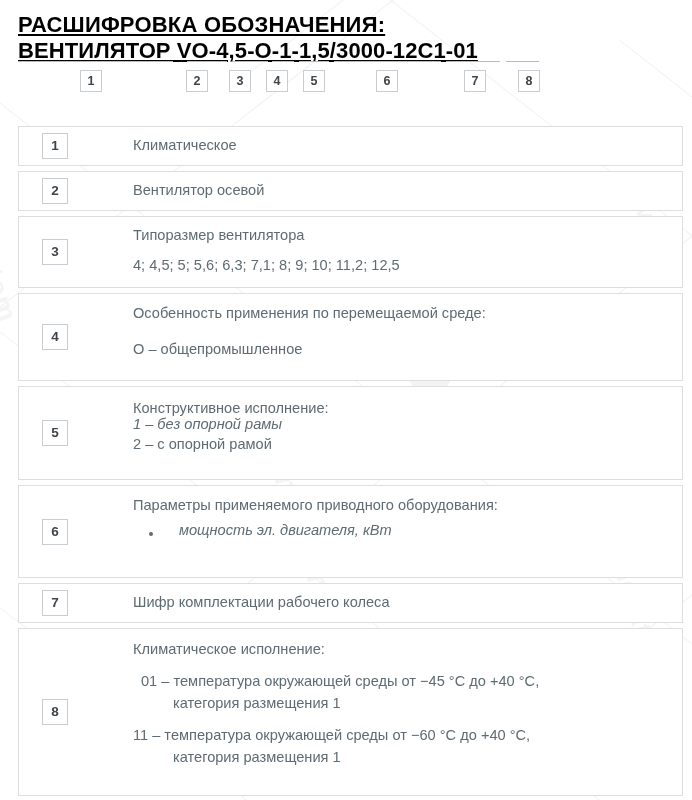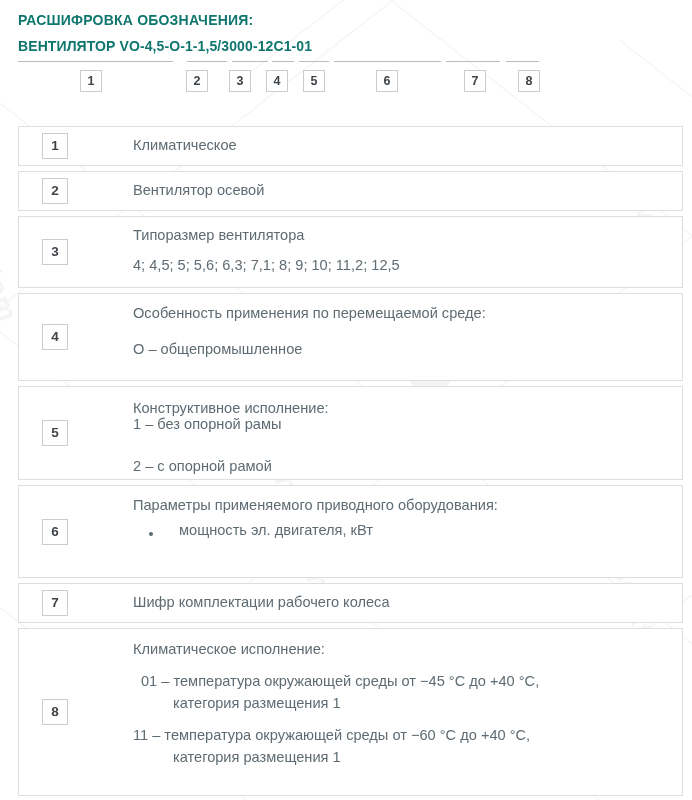--- a/index.html
+++ b/index.html
@@ -54,25 +54,26 @@
   
   .header {
     position: absolute;
     left: 0; top: 0;
     width: 692px;
     z-index: 2;
   }
   .title {
     position: absolute;
     left: 18px;
-    color: #0f766e;
-    font-weight: bold;
-    font-size: 14px;
+    color: #000000;
+    font-weight: bold;
+    font-size: 22px;
     letter-spacing: 0.2px;
     white-space: nowrap;
+    text-decoration: underline;
   }
   .title.l1 { top: 12px; }
   .title.l2 { top: 38px; letter-spacing: 0.1px; }
 
   .uline {
     position: absolute;
     top: 61px;
     height: 1px;
     background: #b8bcc0;
   }
@@ -232,31 +233,31 @@
       <div class="rbody" style="padding-top:11px;">
         <div class="ln" style="margin-bottom:20px;">Особенность применения по перемещаемой среде:</div>
         <div class="ln">О – общепромышленное</div>
       </div>
     </div>
 
     <div class="row" style="height:94px;">
       <div class="rbadge">5</div>
       <div class="rbody" style="padding-top:13px;">
         <div class="ln" style="">Конструктивное исполнение:</div>
-        <div class="ln" style="margin-bottom:26px;">1 – без опорной рамы</div>
+        <div class="ln" style="margin-bottom:4px;font-style:italic;">1 – без опорной рамы</div>
         <div class="ln">2 – с опорной рамой</div>
       </div>
     </div>
 
     <div class="row" style="height:93px;">
       <div class="rbadge">6</div>
       <div class="rbody" style="padding-top:11px;">
         <div class="ln" style="margin-bottom:9px;">Параметры применяемого приводного оборудования:</div>
         <ul class="bullets">
-          <li style="margin-bottom:27px;">
+          <li style="margin-bottom:27px;font-style:italic;">
             <span>мощность эл. двигателя, кВт</span>
           </li>
         </ul>
       </div>
     </div>
 
     <div class="row" style="height:40px;">
       <div class="rbadge">7</div>
       <div class="rbody" style="padding-top:10px;">
         <div class="ln">Шифр комплектации рабочего колеса</div>

